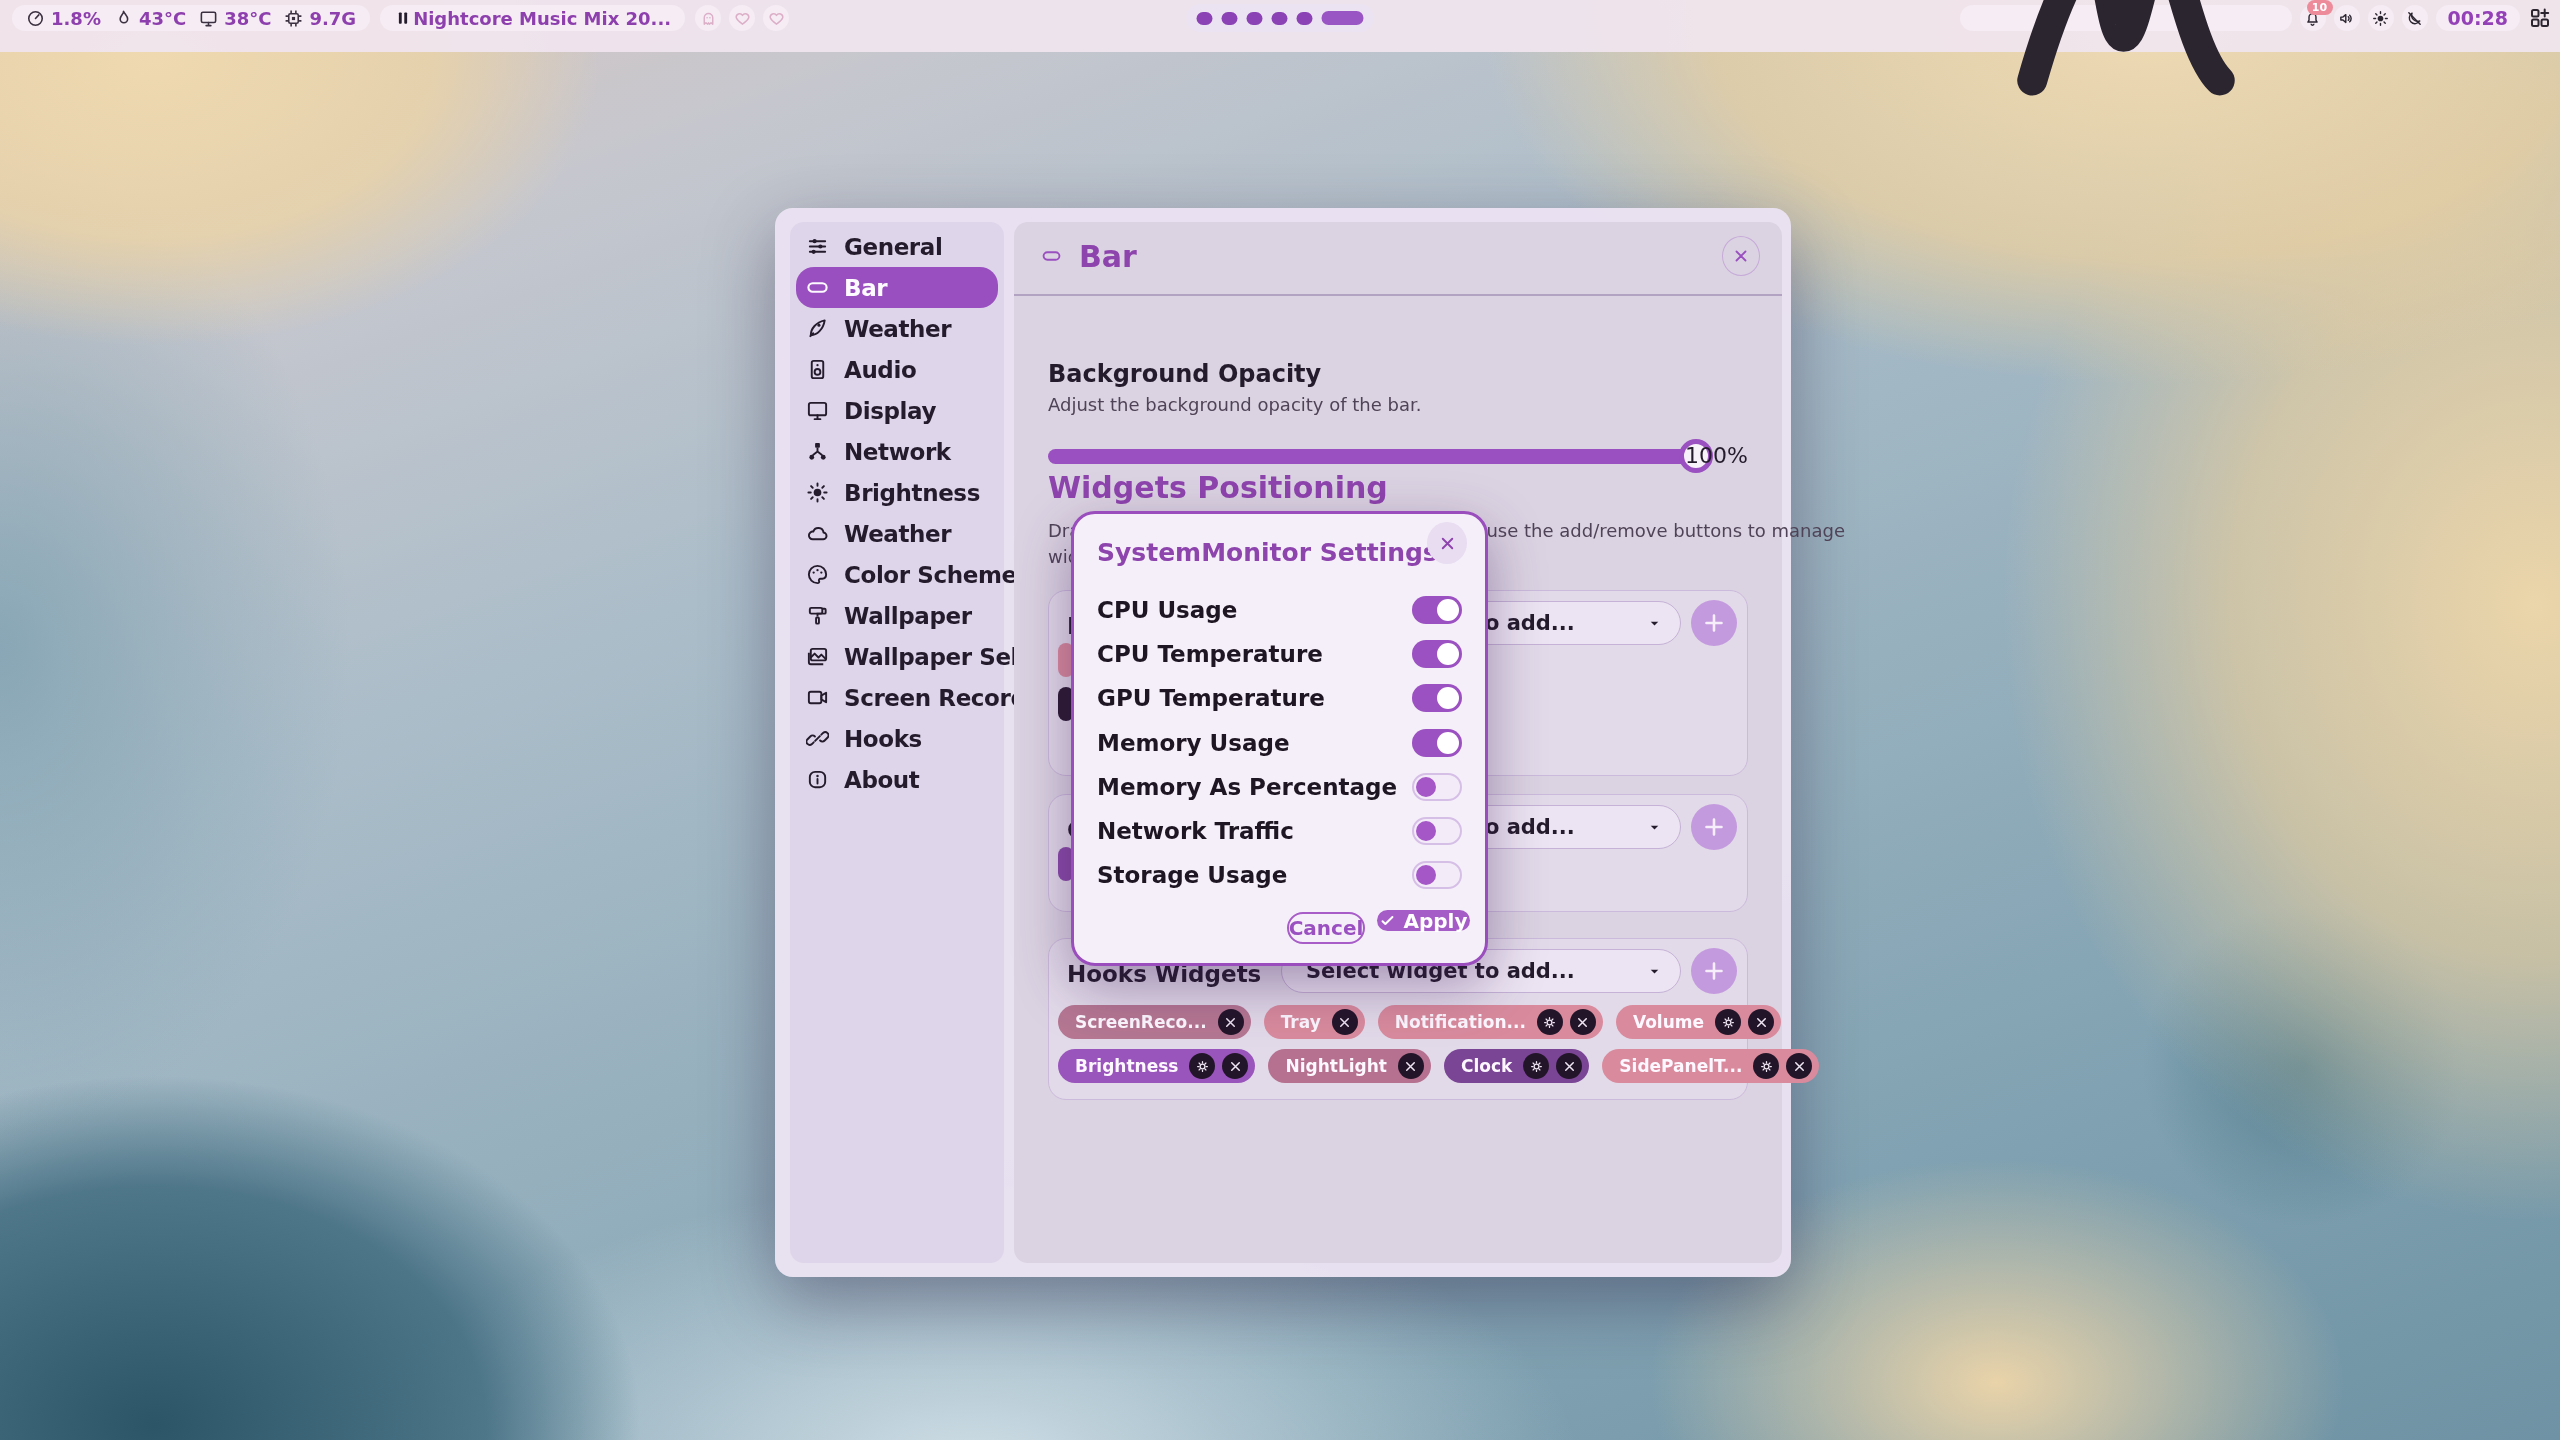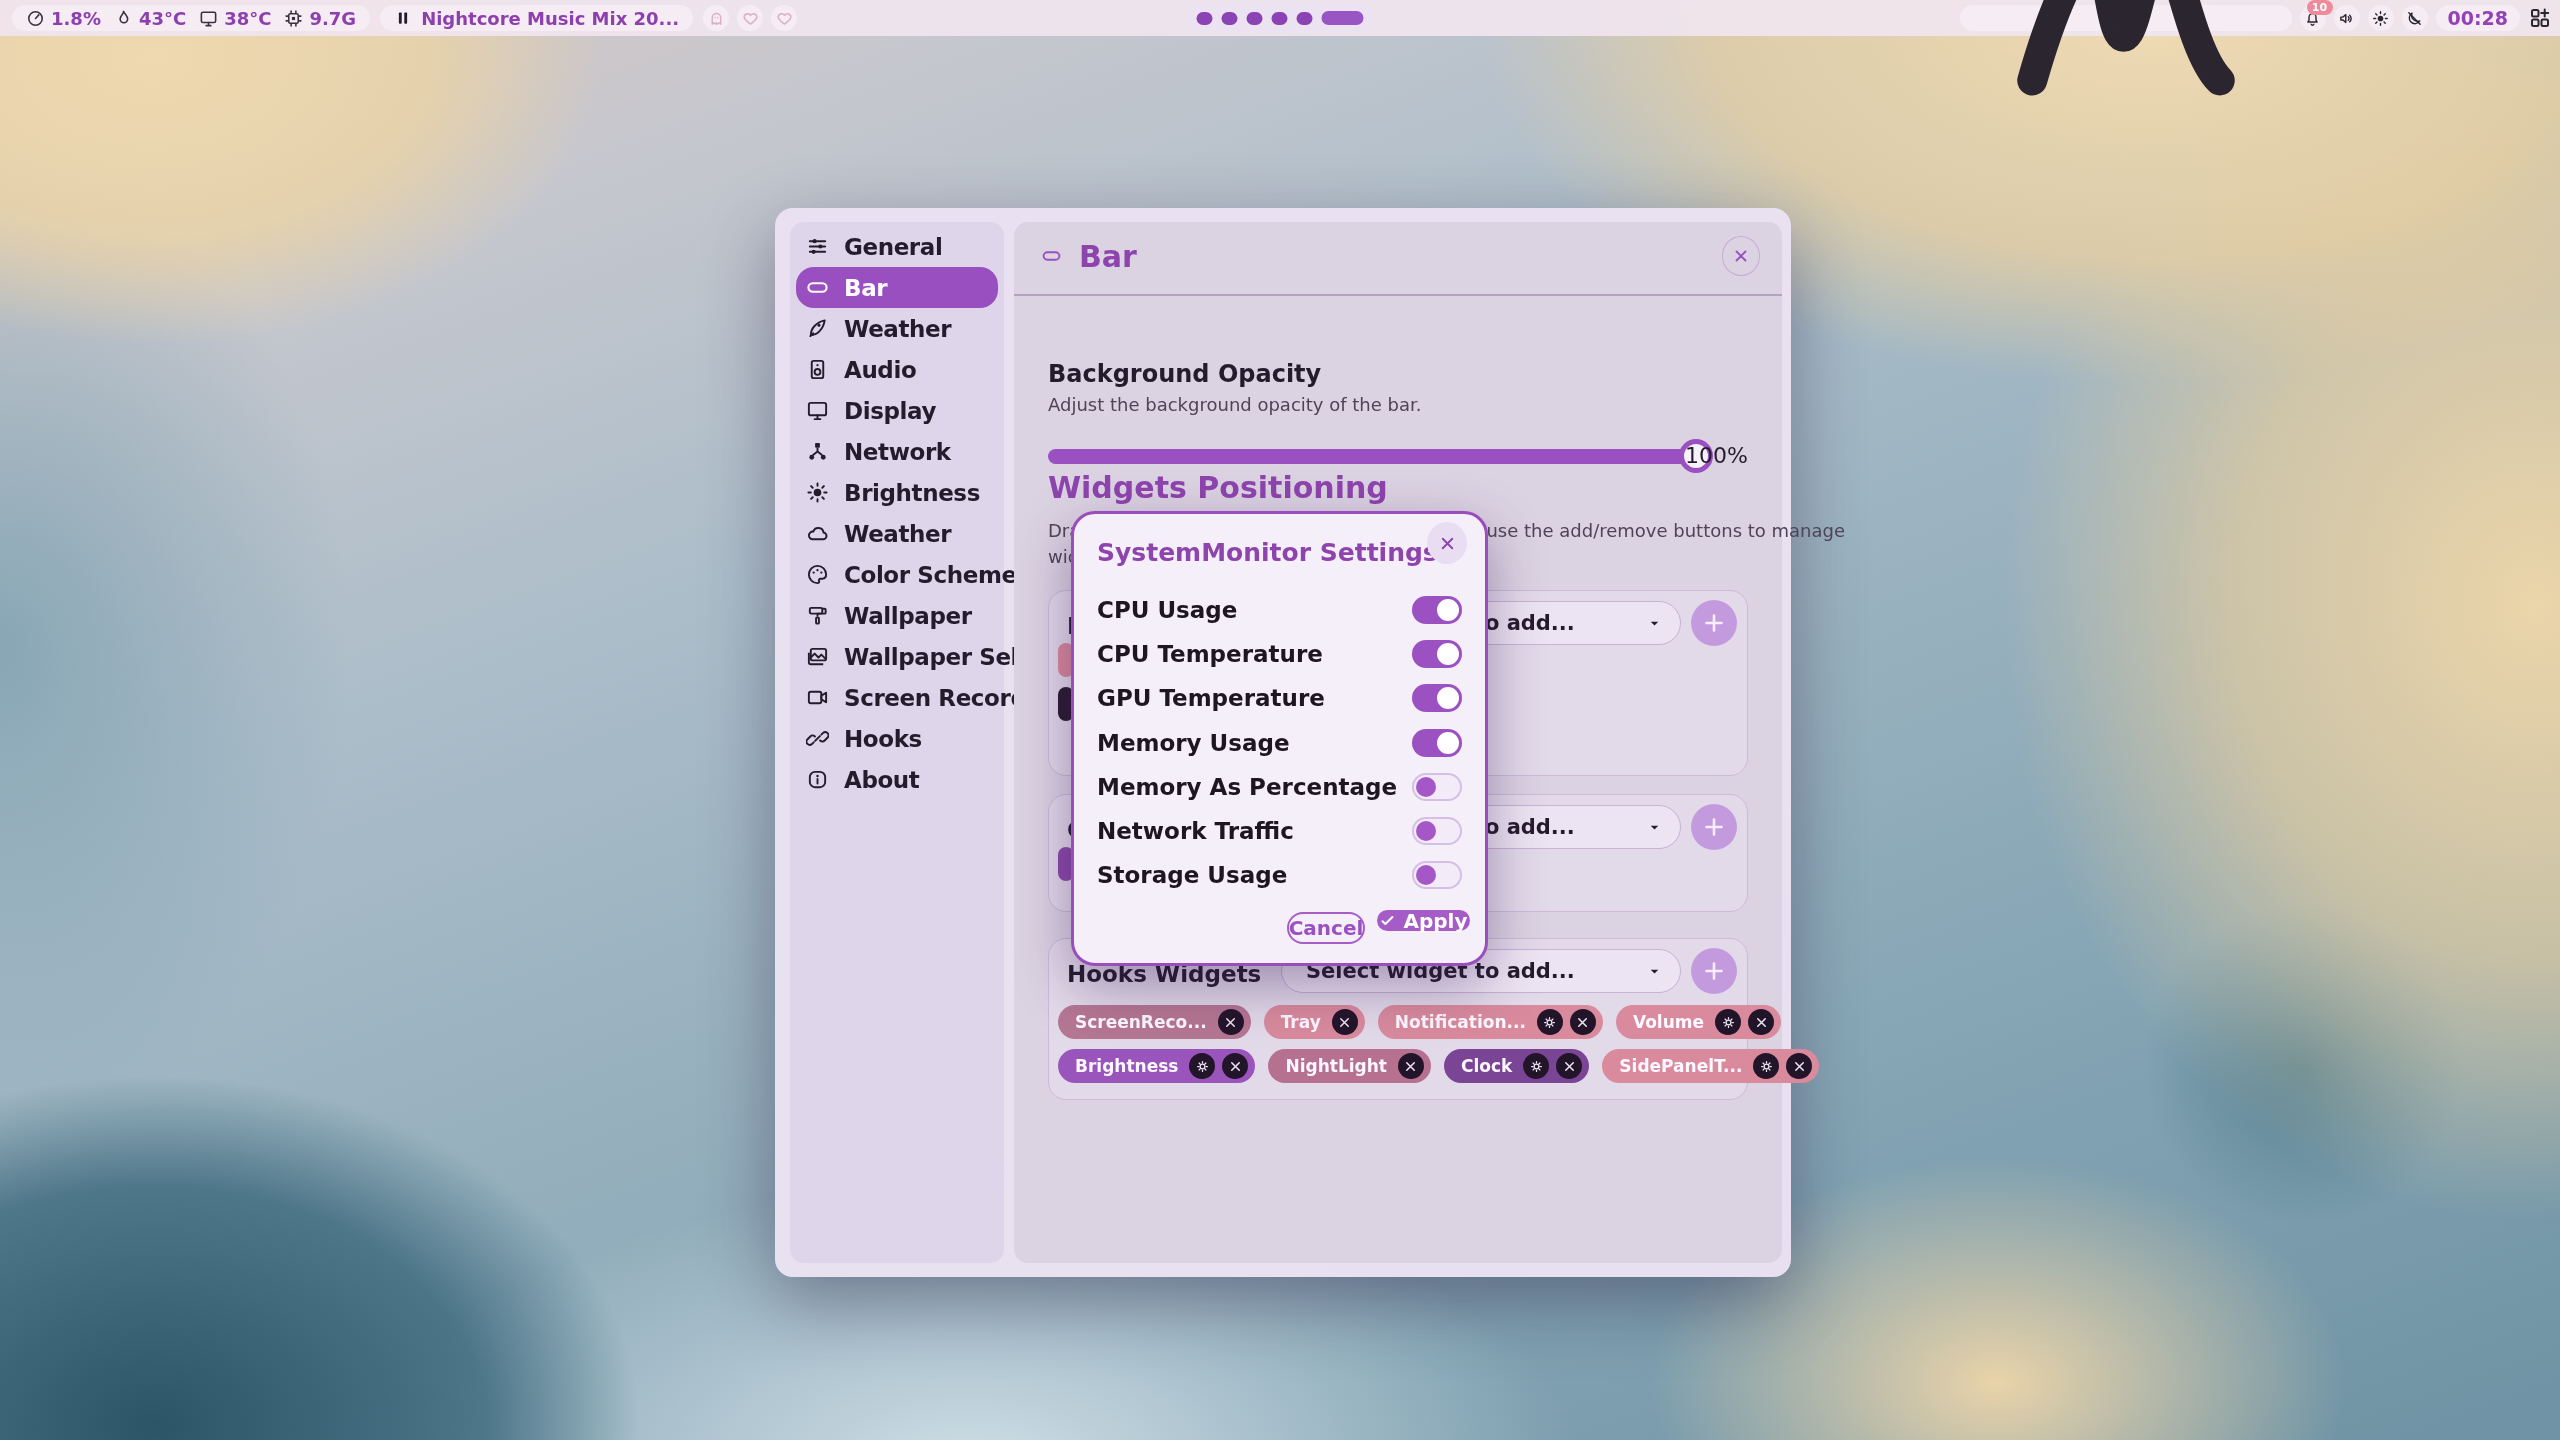--- a/index.html
+++ b/index.html
@@ -18,28 +18,28 @@
       radial-gradient(circle 230px at 90% 74%, rgba(76,120,136,.75) 0%, rgba(76,120,136,0) 70%),
       radial-gradient(ellipse 640px 460px at 6% 99%, #2c5668 0%, rgba(53,99,119,.75) 52%, rgba(53,99,119,0) 76%),
       radial-gradient(ellipse 980px 460px at 38% 102%, rgba(216,229,236,.9) 0%, rgba(216,229,236,0) 62%),
       radial-gradient(ellipse 500px 700px at 0% 45%, rgba(125,160,176,.8) 0%, rgba(125,160,176,0) 70%),
       linear-gradient(160deg,#d9c6bf 0%,#c6c7ce 16%,#abbdc9 36%,#95afbd 58%,#81a2b2 78%,#6f93a4 100%);
   }
   .icon{display:inline-flex;align-items:center;justify-content:center;}
   .icon svg{width:100%;height:100%;display:block;}
 
   
-  .topbar{position:absolute;left:0;top:0;right:0;height:36px;
+  .topbar{position:absolute;left:0;top:0;right:0;height:52px;
     background:rgba(240,229,239,.93);display:flex;align-items:center;z-index:20;}
   .tb-left{position:absolute;left:12px;top:5px;display:flex;gap:10px;align-items:center;}
   .pill{background:#f5ecf4;border-radius:13px;height:26px;display:inline-flex;align-items:center;padding:0 14px;box-sizing:border-box;}
   .stat{display:inline-flex;align-items:center;gap:6px;color:#8e3fae;font-weight:700;font-size:18px;}
   .stat .icon{width:19px;height:19px;color:#3b3040;}
   .stats{gap:13px;}
-  .media-pill{gap:9px;}
+  .media-pill{gap:1px;}
   .media-pill .icon{width:18px;height:18px;color:#241c2c;}
   .media-title{color:#8e3fae;font-weight:700;font-size:18px;white-space:nowrap;}
   .tb-circle{width:26px;height:26px;border-radius:50%;background:#f5ecf4;display:inline-flex;align-items:center;justify-content:center;}
   .tb-circle .icon{width:17px;height:17px;}
   .faded{color:#dcaec7;}
   .tb-center{position:absolute;left:50%;top:4px;transform:translateX(-50%);
     background:rgba(235,227,243,.88);border-radius:14px;height:28px;display:flex;align-items:center;gap:9px;padding:0 10px;}
   .ws-dot{width:16px;height:13px;border-radius:7px;background:#8a42b5;}
   .ws-active{width:42px;height:14px;border-radius:7px;background:#9a55c5;}
   .tb-right{position:absolute;right:8px;top:5px;display:flex;gap:8px;align-items:center;}

